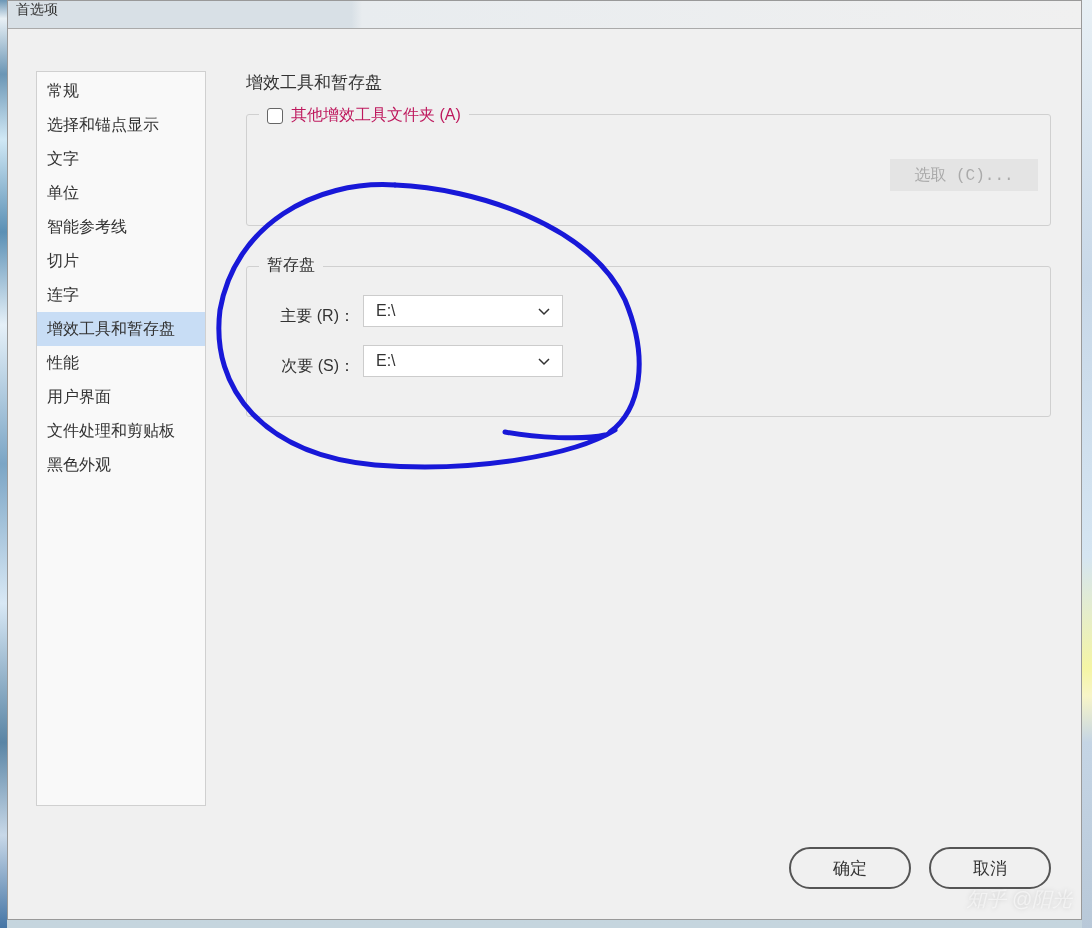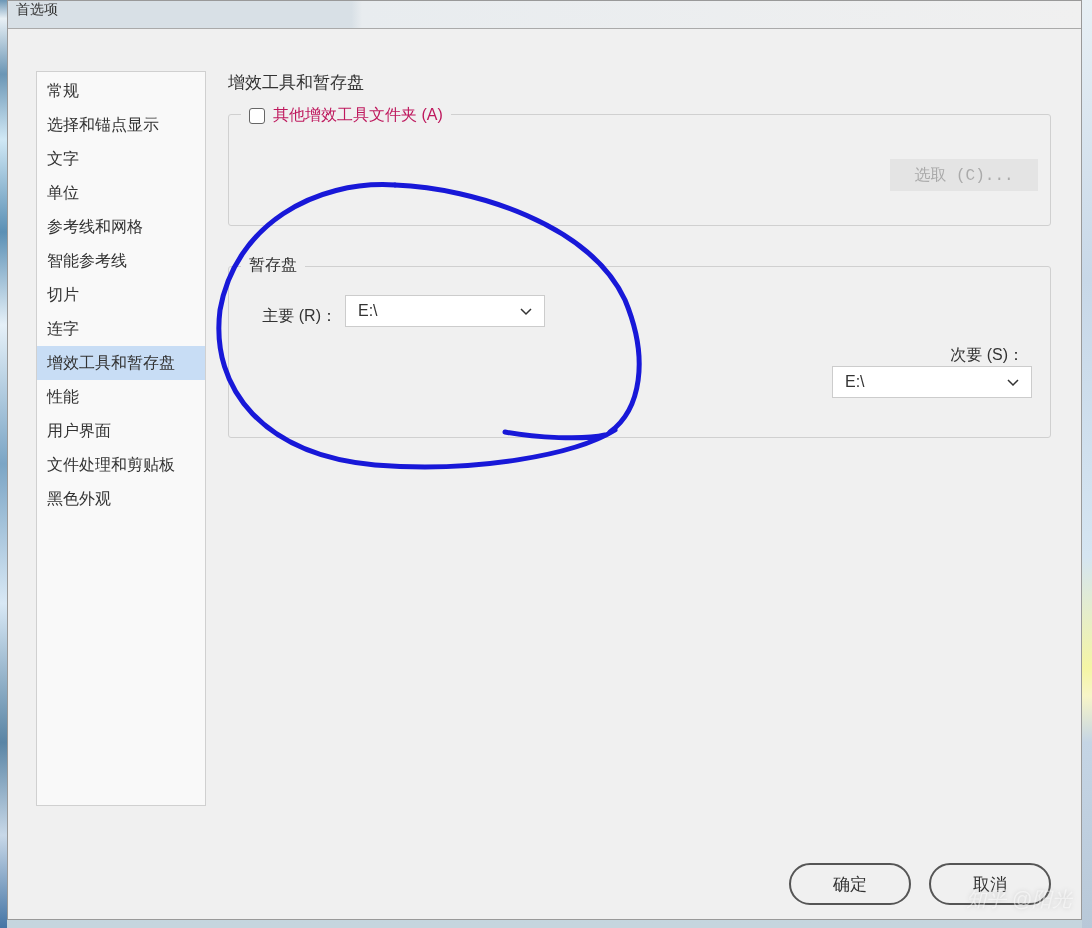--- a/index.html
+++ b/index.html
@@ -39,21 +39,21 @@
       color: #333;
     }
     
     .dialog-content {
       position: absolute;
       left: 28px;
       top: 70px;
       right: 30px;
       bottom: 100px;
       display: flex;
-      gap: 22px;
+      gap: 40px;
     }
     
     .sidebar {
       width: 170px;
       height: 735px;
       border: 1px solid #d0d0d0;
       background: #f9f9f9;
       padding: 2px 0;
     }
     
@@ -145,21 +145,20 @@
     }
     
     .form-row {
       display: flex;
       align-items: flex-end;
       margin-bottom: 18px;
     }
     
     .form-row:last-child {
       margin-bottom: 0;
-      flex-direction: column;
     }
     
     .form-label {
       width: 98px;
       text-align: right;
       padding-right: 8px;
       font-size: 16px;
       color: #333;
     }
     
@@ -172,21 +171,21 @@
       align-items: center;
       justify-content: space-between;
       padding: 0 12px;
       cursor: pointer;
       font-size: 16px;
       color: #333;
     }
     
     .button-row {
       position: absolute;
-      bottom: 14px;
+      bottom: 30px;
       right: 30px;
       display: flex;
       gap: 18px;
     }
     
     .dialog-button {
       width: 122px;
       height: 42px;
       background: #f0f0f0;
       border: 2.5px solid #555;
@@ -254,21 +253,20 @@
   <div class="title-bar">
     <span>首选项</span>
   </div>
 
   <div class="dialog-content">
     <div class="sidebar">
       <div class="sidebar-item">常规</div>
       <div class="sidebar-item">选择和锚点显示</div>
       <div class="sidebar-item">文字</div>
       <div class="sidebar-item">单位</div>
-      <div class="sidebar-item">参考线和网格</div>
       <div class="sidebar-item">智能参考线</div>
       <div class="sidebar-item">切片</div>
       <div class="sidebar-item">连字</div>
       <div class="sidebar-item selected">增效工具和暂存盘</div>
       <div class="sidebar-item">性能</div>
       <div class="sidebar-item">用户界面</div>
       <div class="sidebar-item">文件处理和剪贴板</div>
       <div class="sidebar-item">黑色外观</div>
     </div>
 

